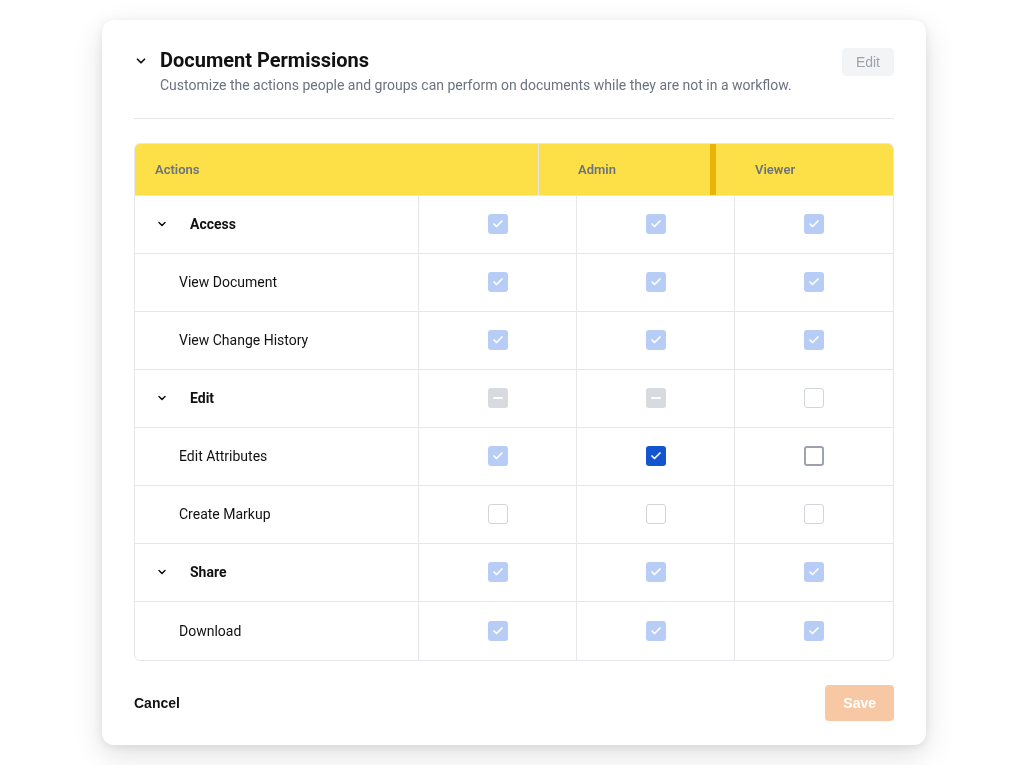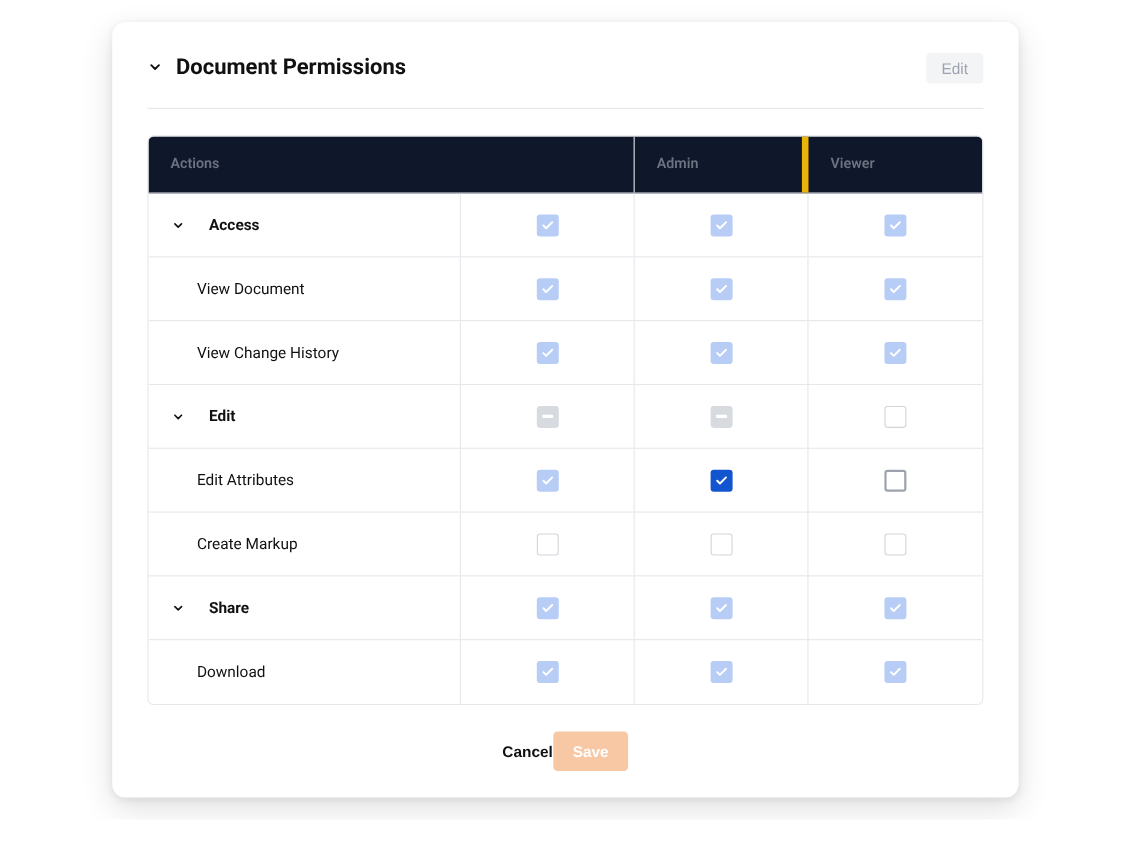--- a/index.html
+++ b/index.html
@@ -65,22 +65,23 @@
     margin: 22px 0 24px 0;
   }
 
   .perm-table {
     border: 1px solid #e5e7eb;
     border-radius: 6px;
     overflow: hidden;
   }
   .t-head {
     display: flex;
-    background: #0f172a;
+    background: #fde047;
     border-bottom: 1px solid #e5e7eb;
+    gap: 19px;
   }
   .col-actions {
     flex: 1 1 auto;
     padding: 18px 20px;
     font-size: 13px;
     font-weight: 600;
     color: #6b7280;
     border-right: 1px solid #e5e7eb;
   }
   .col-role {
@@ -159,21 +160,21 @@
     background: #fff;
     border: 1.5px solid #d1d5db;
   }
   .cb-empty-strong {
     background: #fff;
     border: 2px solid #9ca3af;
   }
 
   .footer {
     display: flex;
-    justify-content: center;
+    justify-content: space-between;
     align-items: center;
     margin-top: 24px;
   }
   .cancel-btn {
     background: none;
     border: none;
     font-size: 14px;
     font-weight: 600;
     color: #111;
     cursor: pointer;
@@ -196,20 +197,21 @@
 
   <div class="header-row">
     <div class="header-left">
       <span class="chevron-toggle">
         <svg viewBox="0 0 24 24" fill="none" stroke="#111" stroke-width="3" stroke-linecap="round" stroke-linejoin="round">
             <polyline points="6 9 12 15 18 9"></polyline>
           </svg>
       </span>
       <div>
         <div class="title">Document Permissions</div>
+        <div class="subtitle">Customize the actions people and groups can perform on documents while they are not in a workflow.</div>
       </div>
     </div>
     <button class="edit-btn">Edit</button>
   </div>
 
   <div class="divider"></div>
 
   <div class="perm-table">
     <div class="t-head">
       <div class="col-actions">Actions</div>

